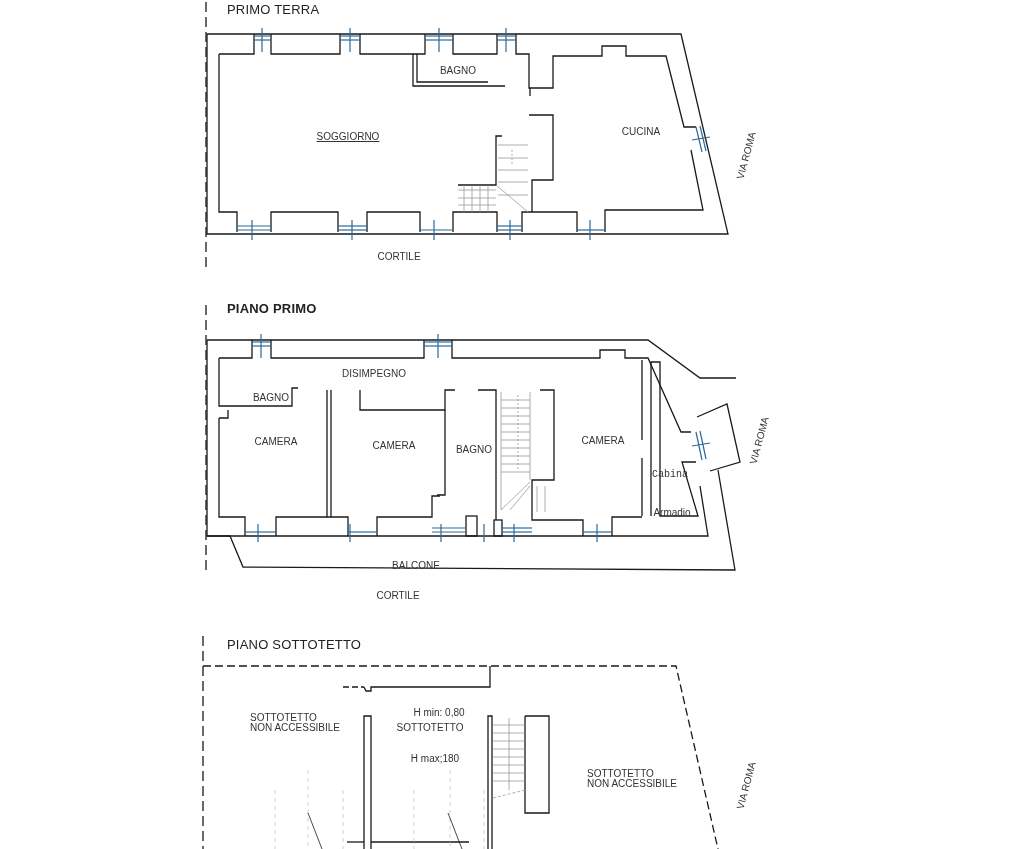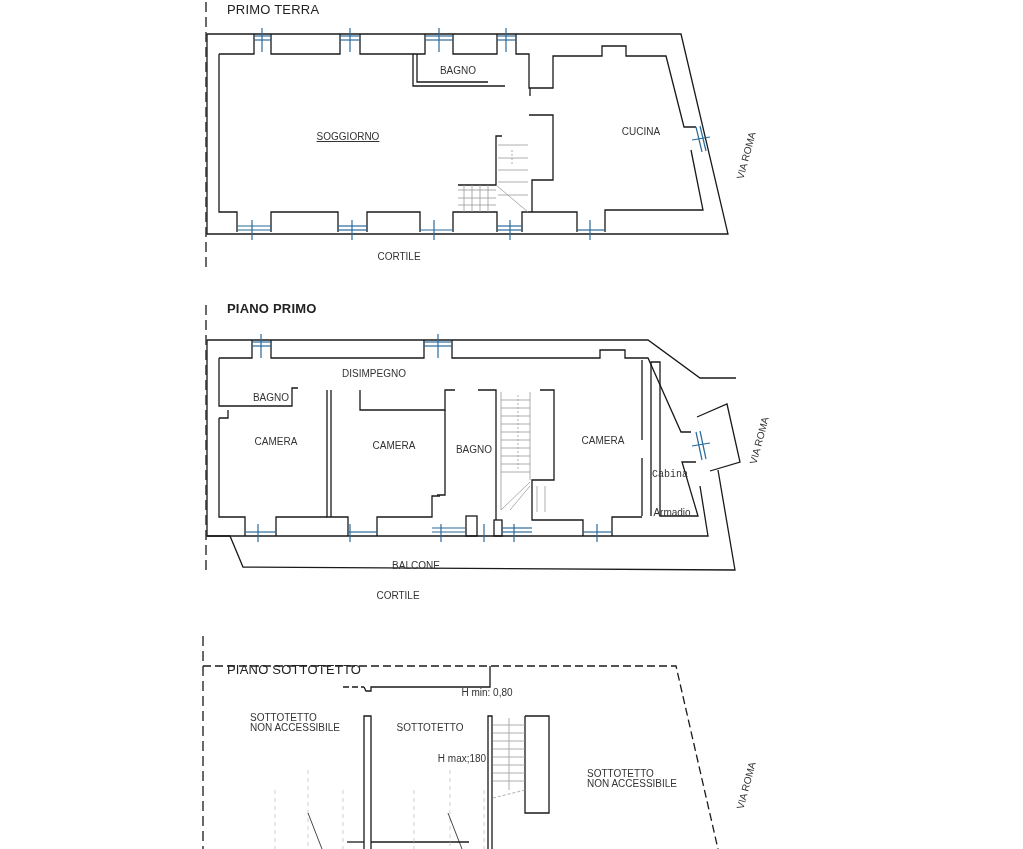--- a/index.html
+++ b/index.html
@@ -257,21 +257,21 @@
 <div class="lbl c" style="left:276px;top:437px;">CAMERA</div>
 <div class="lbl c" style="left:394px;top:441px;">CAMERA</div>
 <div class="lbl c" style="left:474px;top:445px;">BAGNO</div>
 <div class="lbl c" style="left:603px;top:436px;">CAMERA</div>
 <div class="lbl c" style="left:670px;top:470px;font-family:Liberation Mono, monospace;">Cabina</div>
 <div class="lbl c" style="left:672px;top:508px;">Armadio</div>
 <div class="lbl c" style="left:416px;top:549px;margin-top:12px;">BALCONE</div>
 <div class="lbl c" style="left:398px;top:591px;">CORTILE</div>
 <div class="rot" style="left:735px;top:435px;">VIA ROMA</div>
 
-<div class="floor-title" style="left:227px;top:637px;margin-top:25px;">PIANO SOTTOTETTO</div>
-<div class="lbl c" style="left:439px;top:688px;margin-left:48px;">H min: 0,80</div>
+<div class="floor-title" style="left:227px;top:637px;">PIANO SOTTOTETTO</div>
+<div class="lbl c" style="left:439px;top:708px;">H min: 0,80</div>
 <div class="lbl" style="left:250px;top:713px;">SOTTOTETTO</div>
 <div class="lbl" style="left:250px;top:723px;">NON ACCESSIBILE</div>
 <div class="lbl c" style="left:430px;top:723px;">SOTTOTETTO</div>
-<div class="lbl c" style="left:435px;top:754px;margin-left:27px;">H max;180</div>
+<div class="lbl c" style="left:435px;top:754px;">H max;180</div>
 <div class="lbl" style="left:587px;top:769px;">SOTTOTETTO</div>
 <div class="lbl" style="left:587px;top:779px;">NON ACCESSIBILE</div>
 <div class="rot" style="left:722px;top:780px;">VIA ROMA</div>
 
 </body></html>

